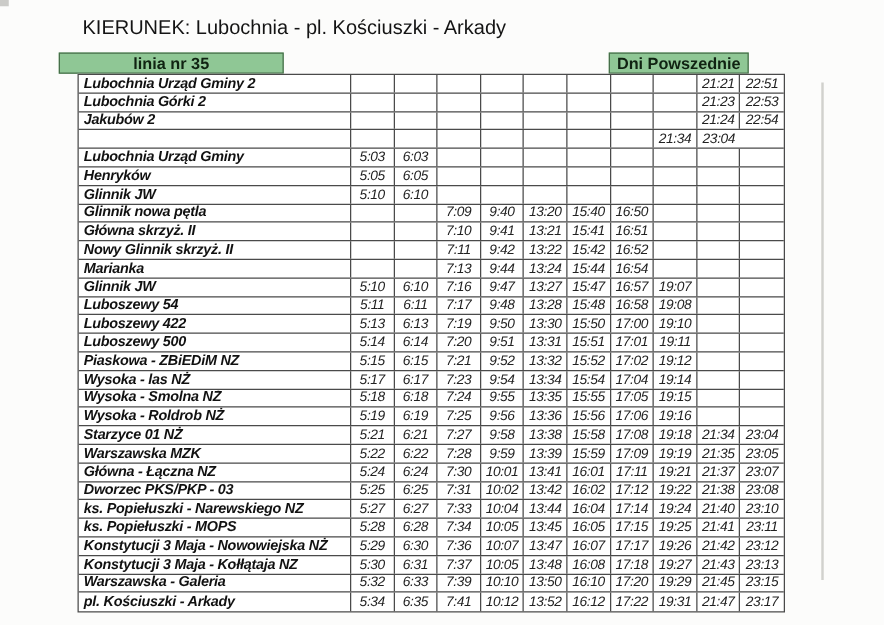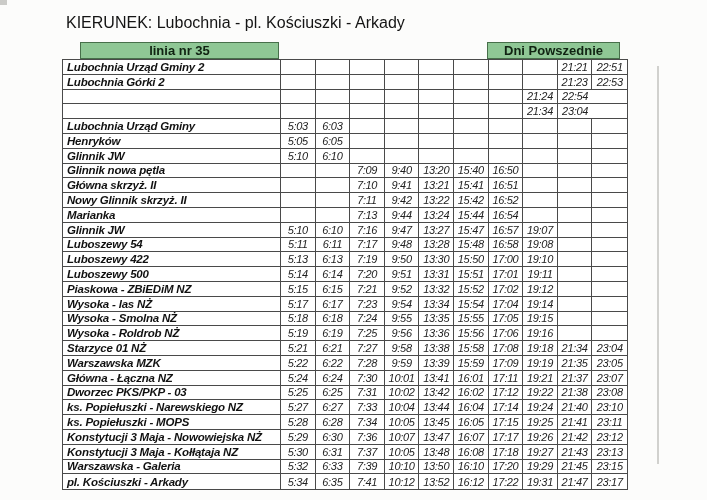--- a/index.html
+++ b/index.html
@@ -22,22 +22,22 @@
     letter-spacing:0px;white-space:nowrap;
   }
   .hdr-bar{
     position:absolute;top:42px;height:17px;
     background:var(--green);
     border:1px solid var(--green-border);
     box-sizing:border-box;
     display:flex;align-items:center;justify-content:center;
     font-size:13px;font-weight:bold;color:#102312;
   }
-  .hdr-line{left:80px;width:199px;}
-  .hdr-days{left:487px;width:133px;}
+  .hdr-line{left:47px;width:180px;}
+  .hdr-days{left:487px;width:112px;}
   .timetable{
     position:absolute;left:62px;top:59px;width:566px;
     border:1px solid var(--grid);
     box-sizing:border-box;
     background:#fff;
   }
   .row{
     display:grid;
     grid-template-columns:218px repeat(10,1fr);
     height:14.8px;
@@ -99,20 +99,21 @@
         <div class="cell time"></div>
         <div class="cell time"></div>
         <div class="cell time"></div>
         <div class="cell time"></div>
         <div class="cell time"></div>
         <div class="cell time"></div>
         <div class="cell time">21:23</div>
         <div class="cell time">22:53</div>
       </div>
       <div class="row">
+        <div class="cell stop">Jakubów 2</div>
         <div class="cell time"></div>
         <div class="cell time"></div>
         <div class="cell time"></div>
         <div class="cell time"></div>
         <div class="cell time"></div>
         <div class="cell time"></div>
         <div class="cell time"></div>
         <div class="cell time"></div>
         <div class="cell time">21:24</div>
         <div class="cell time">22:54</div>

